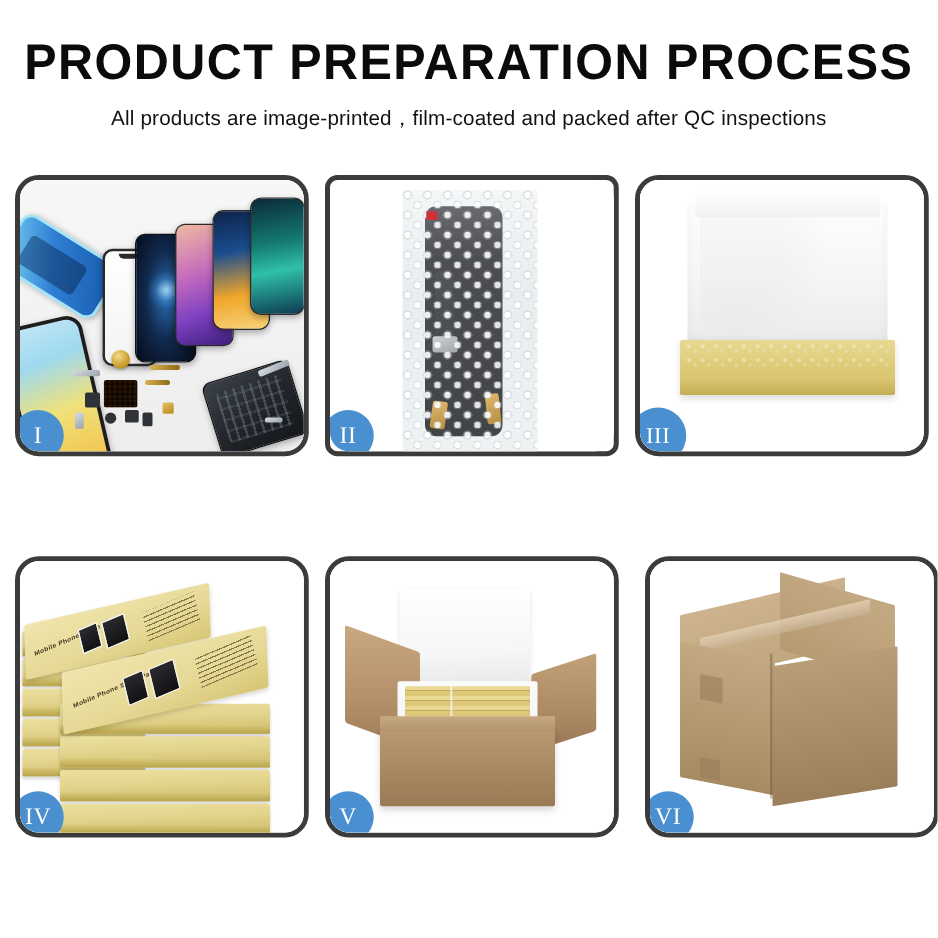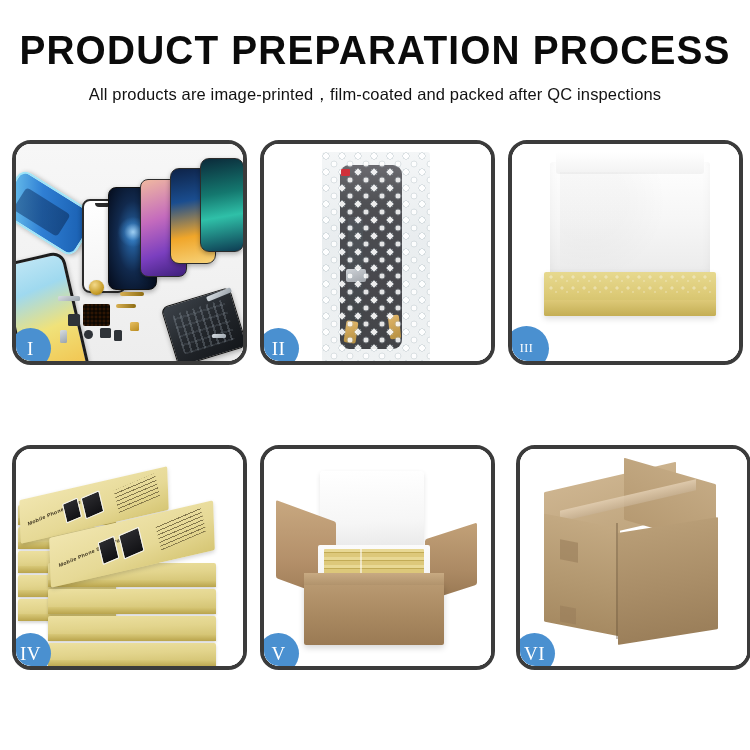--- a/index.html
+++ b/index.html
@@ -57,21 +57,21 @@
     width:41px;height:41px;
     border-radius:50%;
     background:#4a90d0;
     color:#ffffff;
     display:flex;align-items:center;justify-content:center;
     font-family:"Liberation Serif","DejaVu Serif",serif;
     font-size:19px;
     letter-spacing:0.5px;
     z-index:8;
   }
-  .badge.wide{width:45px;height:45px;font-size:12px;left:-8px;bottom:-10px;}
+  .badge.wide{width:45px;height:45px;font-size:18px;left:-8px;bottom:-10px;}
 
   
   .p1-bg{position:absolute;inset:0;background:linear-gradient(180deg,#f7f7f7 0%,#f2f2f2 55%,#ededed 100%);}
   .ph{position:absolute;border-radius:9px;box-shadow:0 2px 5px rgba(0,0,0,.30);}
   .ph.blue-tilt{
     width:46px;height:86px;left:6px;top:24px;
     transform:rotate(-58deg);
     background:linear-gradient(150deg,#7fd8f5 0%,#2f7fd4 45%,#1457a8 100%);
     border:2px solid #9fe4f7;border-radius:10px;
   }
@@ -371,21 +371,21 @@
         <div class="part silver" style="left:44px;top:186px;width:7px;height:13px;"></div>
         <div class="part silver" style="left:190px;top:148px;width:26px;height:5px;transform:rotate(-22deg);"></div>
         <div class="part silver" style="left:196px;top:190px;width:14px;height:4px;"></div>
 
         <div class="badge">
           <span>I</span>
         </div>
       </div>
     </div>
 
-    <div class="panel" style="left:260px;top:0px;">
+    <div class="panel" style="left:260px;top:0px;border-radius:10px;">
       <div class="inner">
         <div class="p2-bg"></div>
         <div class="bubblebag">
           <div class="lcd">
             <div class="flex"></div>
             <div class="conn"></div>
             <div class="gold-a"></div>
             <div class="gold-b"></div>
           </div>
           <div class="redlabel"></div>

